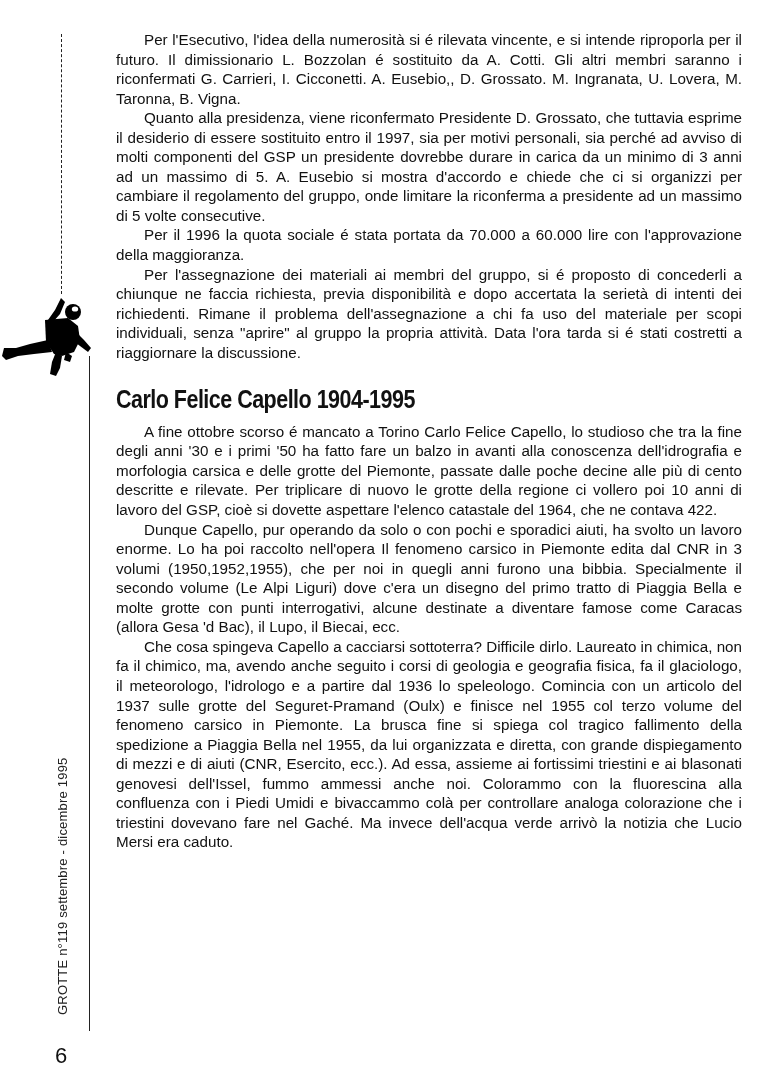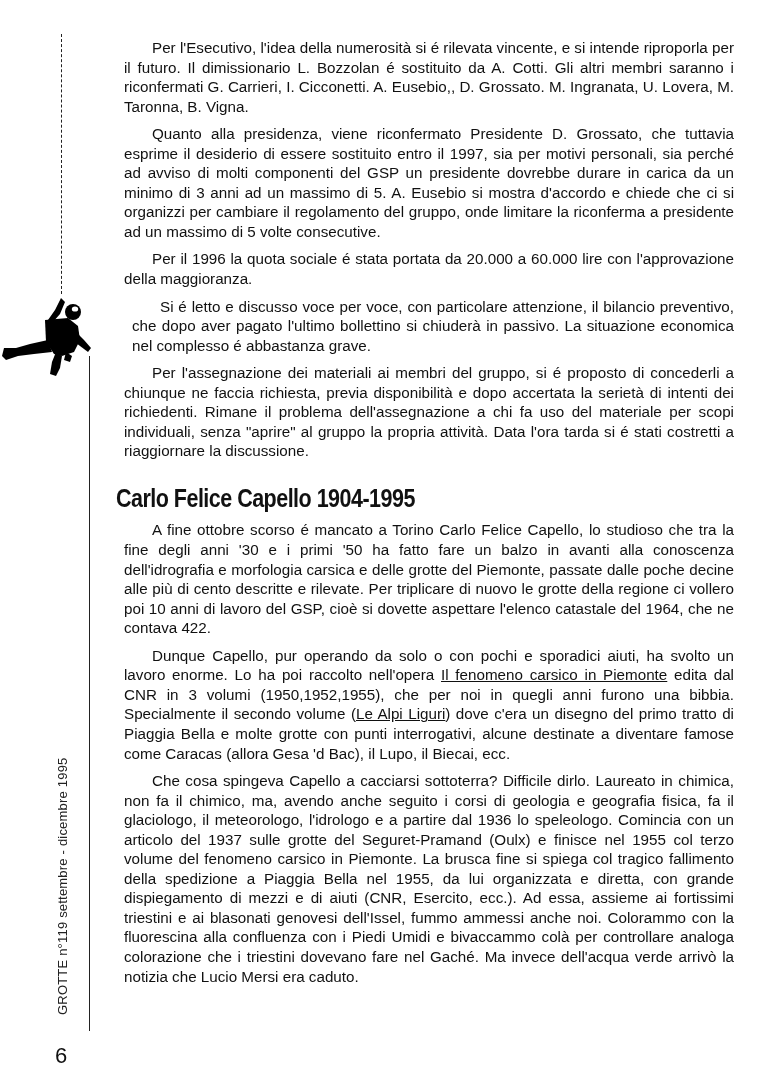--- a/index.html
+++ b/index.html
@@ -65,38 +65,38 @@
     .text-col {
       position: absolute;
       left: 116px;
       top: 30px;
       width: 626px;
       font-size: 15.2px;
       line-height: 19.55px;
       text-align: justify;
     }
     .text-col p {
-      margin: 8px;
+      margin: 0;
       text-indent: 28px;
     }
     .text-col p.shifted {
       padding-left: 8px;
     }
     .heading {
       font-family: "Liberation Sans", sans-serif;
       font-weight: bold;
       font-size: 25px;
       letter-spacing: -0.6px;
       transform: scaleX(0.86);
       transform-origin: left center;
       margin: 28px 0 12px 0;
       white-space: nowrap;
       text-indent: 0;
     }
-    .u { text-decoration: underline; }
+    .u { }
   </style>
 </head>
 <body>
 
 <div class="page">
 
   <div class="rope-top"></div>
 
   <svg class="climber" viewBox="0 0 95 80" xmlns="http://www.w3.org/2000/svg">
 
@@ -117,22 +117,21 @@
   </svg>
 
   <div class="rope-bottom"></div>
 
   <div class="footer-vertical">GROTTE n°119  settembre - dicembre 1995</div>
   <div class="page-number">6</div>
 
   <div class="text-col">
     <p>Per l'Esecutivo, l'idea della numerosità si é rilevata vincente, e si intende riproporla per il futuro. Il dimissionario L. Bozzolan é sostituito da A. Cotti. Gli altri membri saranno i riconfermati G. Carrieri, I. Cicconetti. A. Eusebio,, D. Grossato. M. Ingranata, U. Lovera, M. Taronna, B. Vigna.</p>
     <p>Quanto  alla presidenza, viene riconfermato Presidente D. Grossato, che tuttavia esprime il desiderio di essere sostituito entro il 1997, sia per motivi personali, sia perché ad avviso di molti componenti del GSP un presidente dovrebbe durare in carica da un minimo di 3 anni ad un massimo di 5. A. Eusebio si mostra d'accordo e chiede che ci si organizzi per cambiare il regolamento del gruppo, onde limitare la riconferma a presidente ad un massimo di 5 volte consecutive.</p>
-    <p>Per il 1996 la quota sociale é stata portata da 20.000 a 60.000 lire con l'approvazione della maggioranza.</p>
-    <p class="shifted">Si é letto e discusso voce per voce, con particolare attenzione, il bilancio preventivo, che dopo aver pagato l'ultimo bollettino si chiuderà in passivo. La situazione economica nel complesso é abbastanza grave.</p>
+    <p>Per il 1996 la quota sociale é stata portata da 70.000 a 60.000 lire con l'approvazione della maggioranza.</p>
     <p>Per l'assegnazione dei materiali ai membri del gruppo, si é proposto di concederli a chiunque ne faccia richiesta, previa disponibilità e dopo accertata la serietà di intenti dei richiedenti. Rimane il problema dell'assegnazione a chi fa uso del materiale per scopi individuali, senza "aprire" al gruppo la propria attività. Data l'ora tarda si é stati costretti a riaggiornare la discussione.</p>
 
     <div class="heading">Carlo Felice Capello 1904-1995</div>
 
     <p>A fine ottobre scorso é mancato a Torino Carlo Felice Capello, lo studioso che tra la fine degli anni '30 e i primi '50 ha fatto fare un balzo in avanti alla conoscenza dell'idrografia e morfologia carsica e delle grotte del Piemonte, passate dalle poche decine alle più di cento descritte e rilevate. Per triplicare di nuovo le grotte della regione ci vollero poi 10 anni di lavoro del GSP, cioè si dovette aspettare l'elenco catastale del 1964, che ne contava 422.</p>
     <p><span>Dunque Capello, pur operando da solo o con pochi e sporadici aiuti, ha svolto un lavoro enorme. Lo ha poi raccolto nell'opera </span><span class="u">Il fenomeno carsico in Piemonte</span><span> edita dal CNR in 3 volumi (1950,1952,1955), che per noi in quegli anni furono una bibbia. Specialmente il secondo volume (</span><span class="u">Le Alpi Liguri</span><span>) dove c'era un disegno del primo tratto di Piaggia Bella e molte grotte con punti interrogativi, alcune destinate a diventare famose come Caracas (allora Gesa 'd Bac), il Lupo, il Biecai, ecc.</span></p>
     <p>Che cosa spingeva Capello a cacciarsi sottoterra? Difficile dirlo. Laureato in chimica, non fa il chimico, ma, avendo anche seguito i corsi di geologia e geografia fisica, fa il glaciologo, il meteorologo, l'idrologo e a partire dal 1936 lo speleologo. Comincia con un articolo del 1937 sulle grotte del Seguret-Pramand (Oulx) e finisce nel 1955 col terzo volume del fenomeno carsico in Piemonte. La brusca fine si spiega col tragico fallimento della spedizione a Piaggia Bella nel 1955, da lui organizzata e diretta, con grande dispiegamento di mezzi e di aiuti (CNR, Esercito, ecc.). Ad essa, assieme ai fortissimi triestini e ai blasonati genovesi dell'Issel, fummo ammessi anche noi. Colorammo con la fluorescina alla confluenza con i Piedi Umidi e bivaccammo colà per controllare analoga colorazione che i triestini dovevano fare nel Gaché. Ma invece dell'acqua verde arrivò la notizia che Lucio Mersi era caduto.</p>
   </div>
 
 </div>

